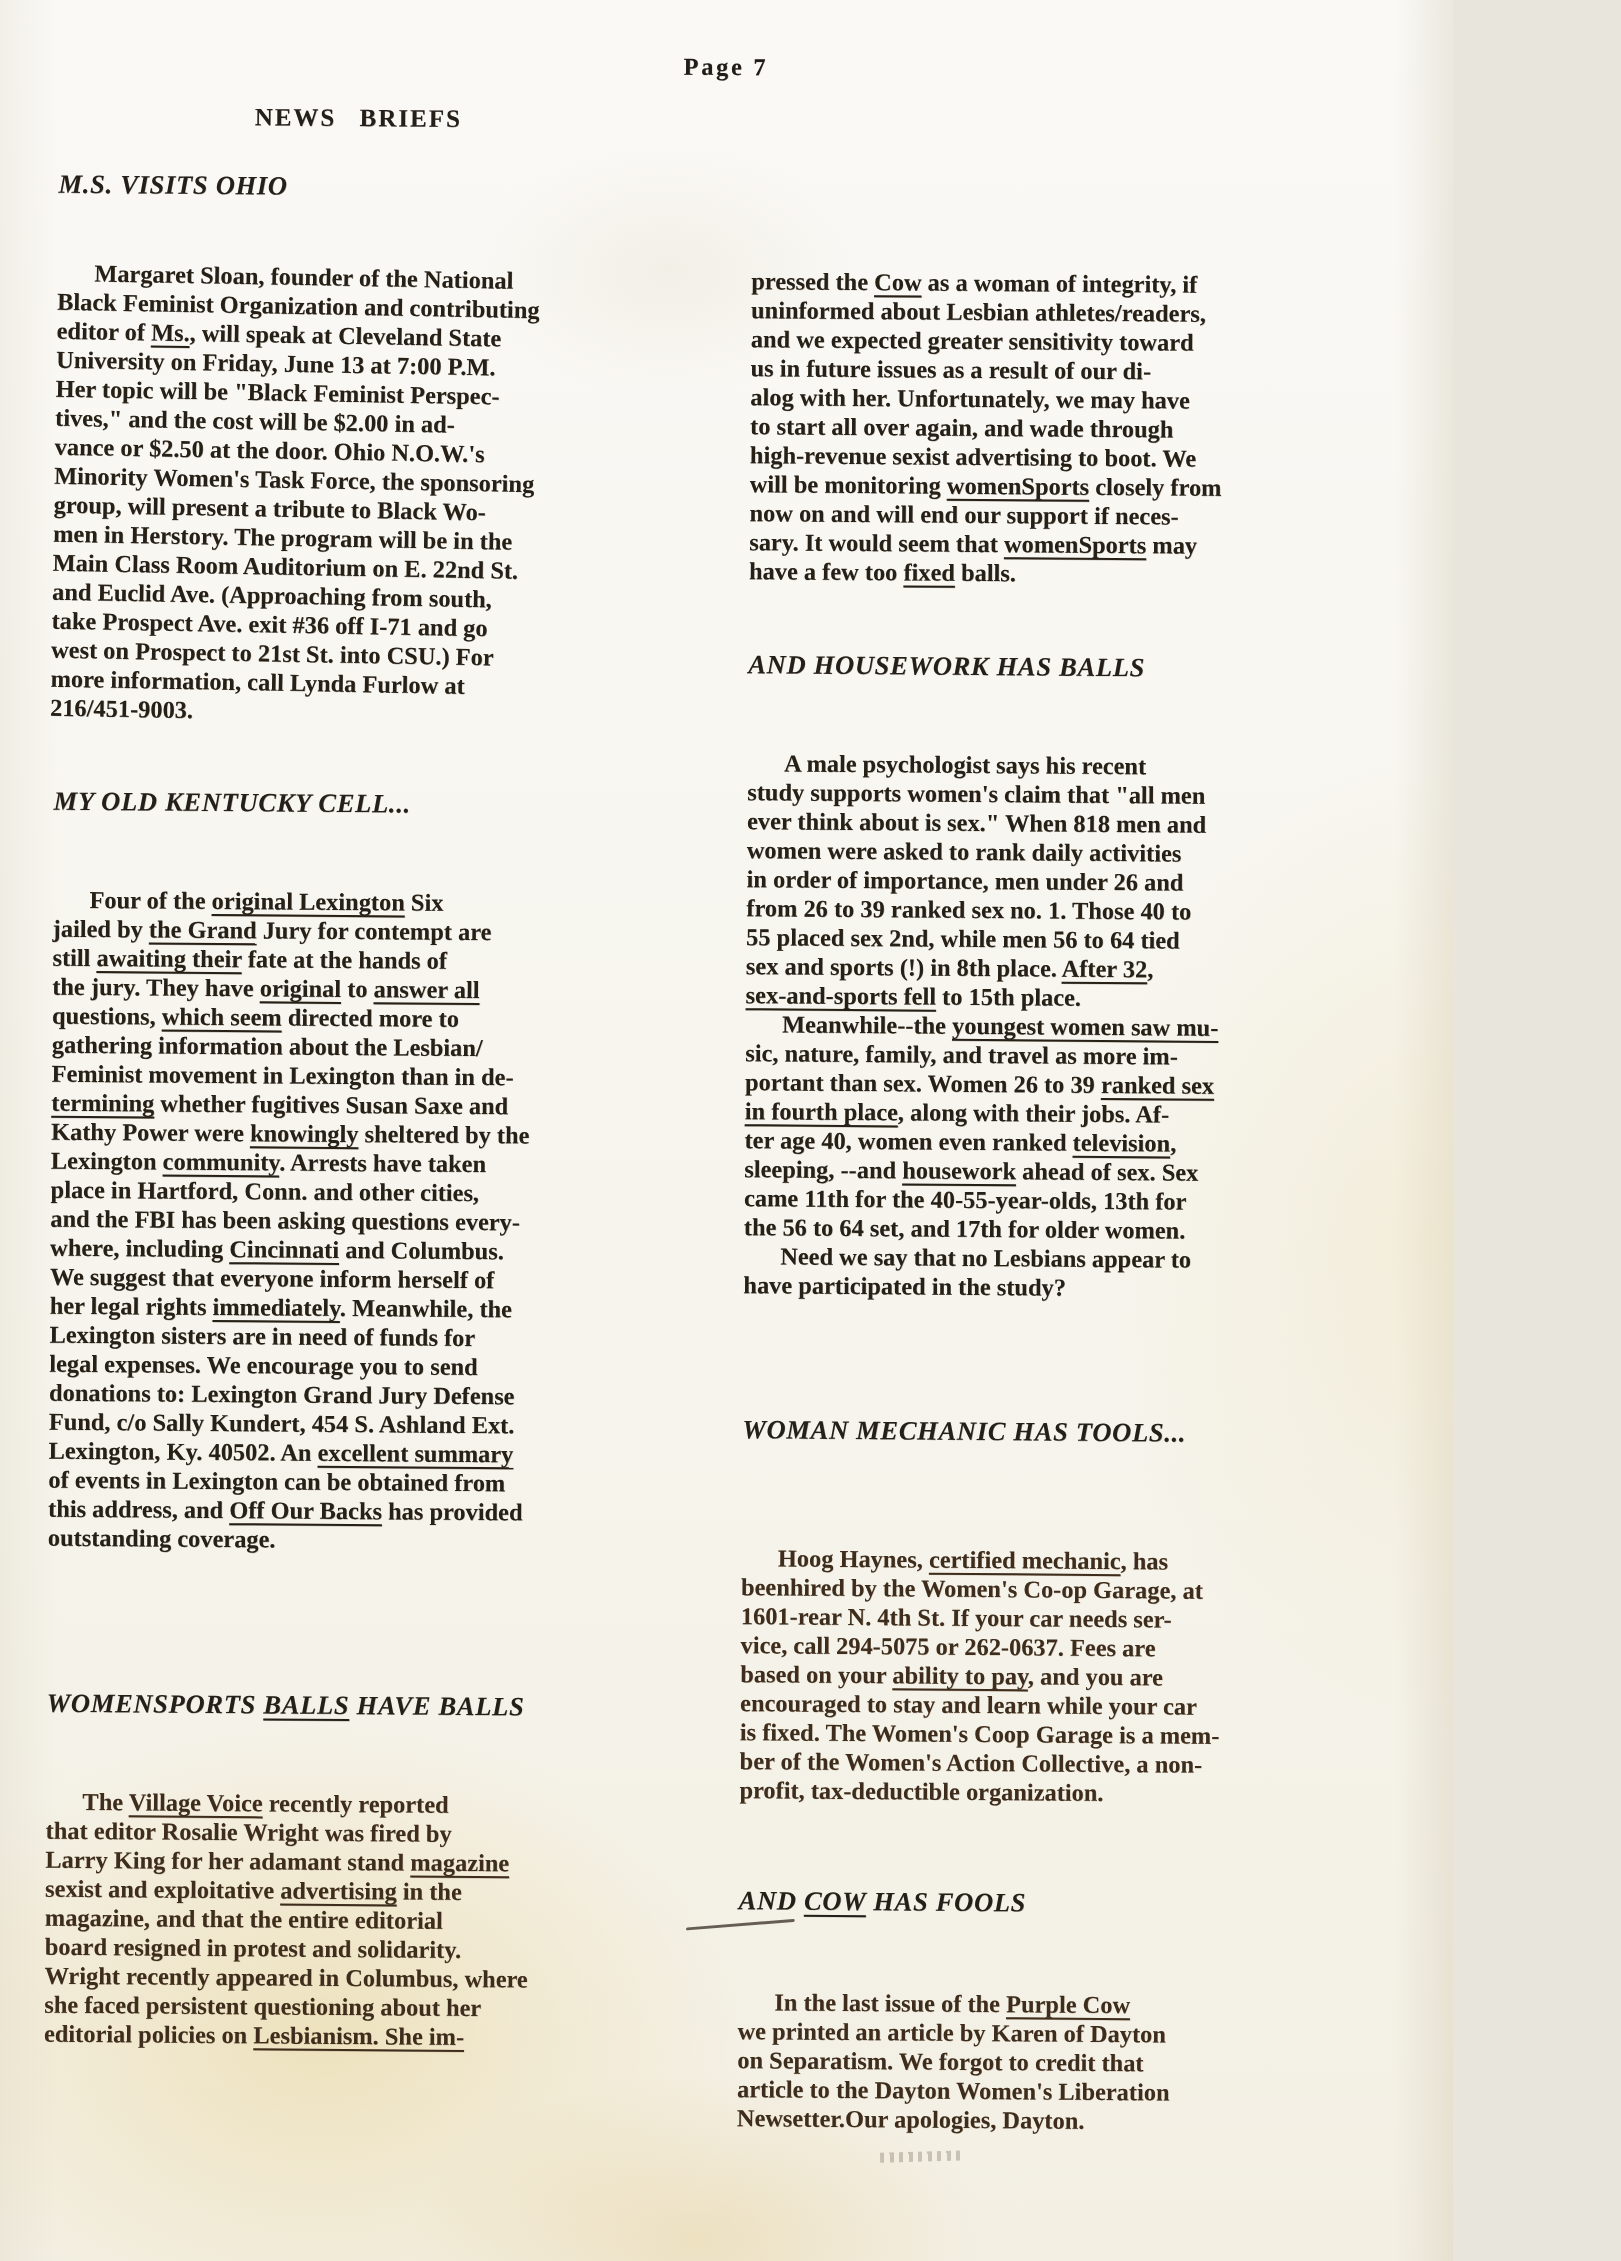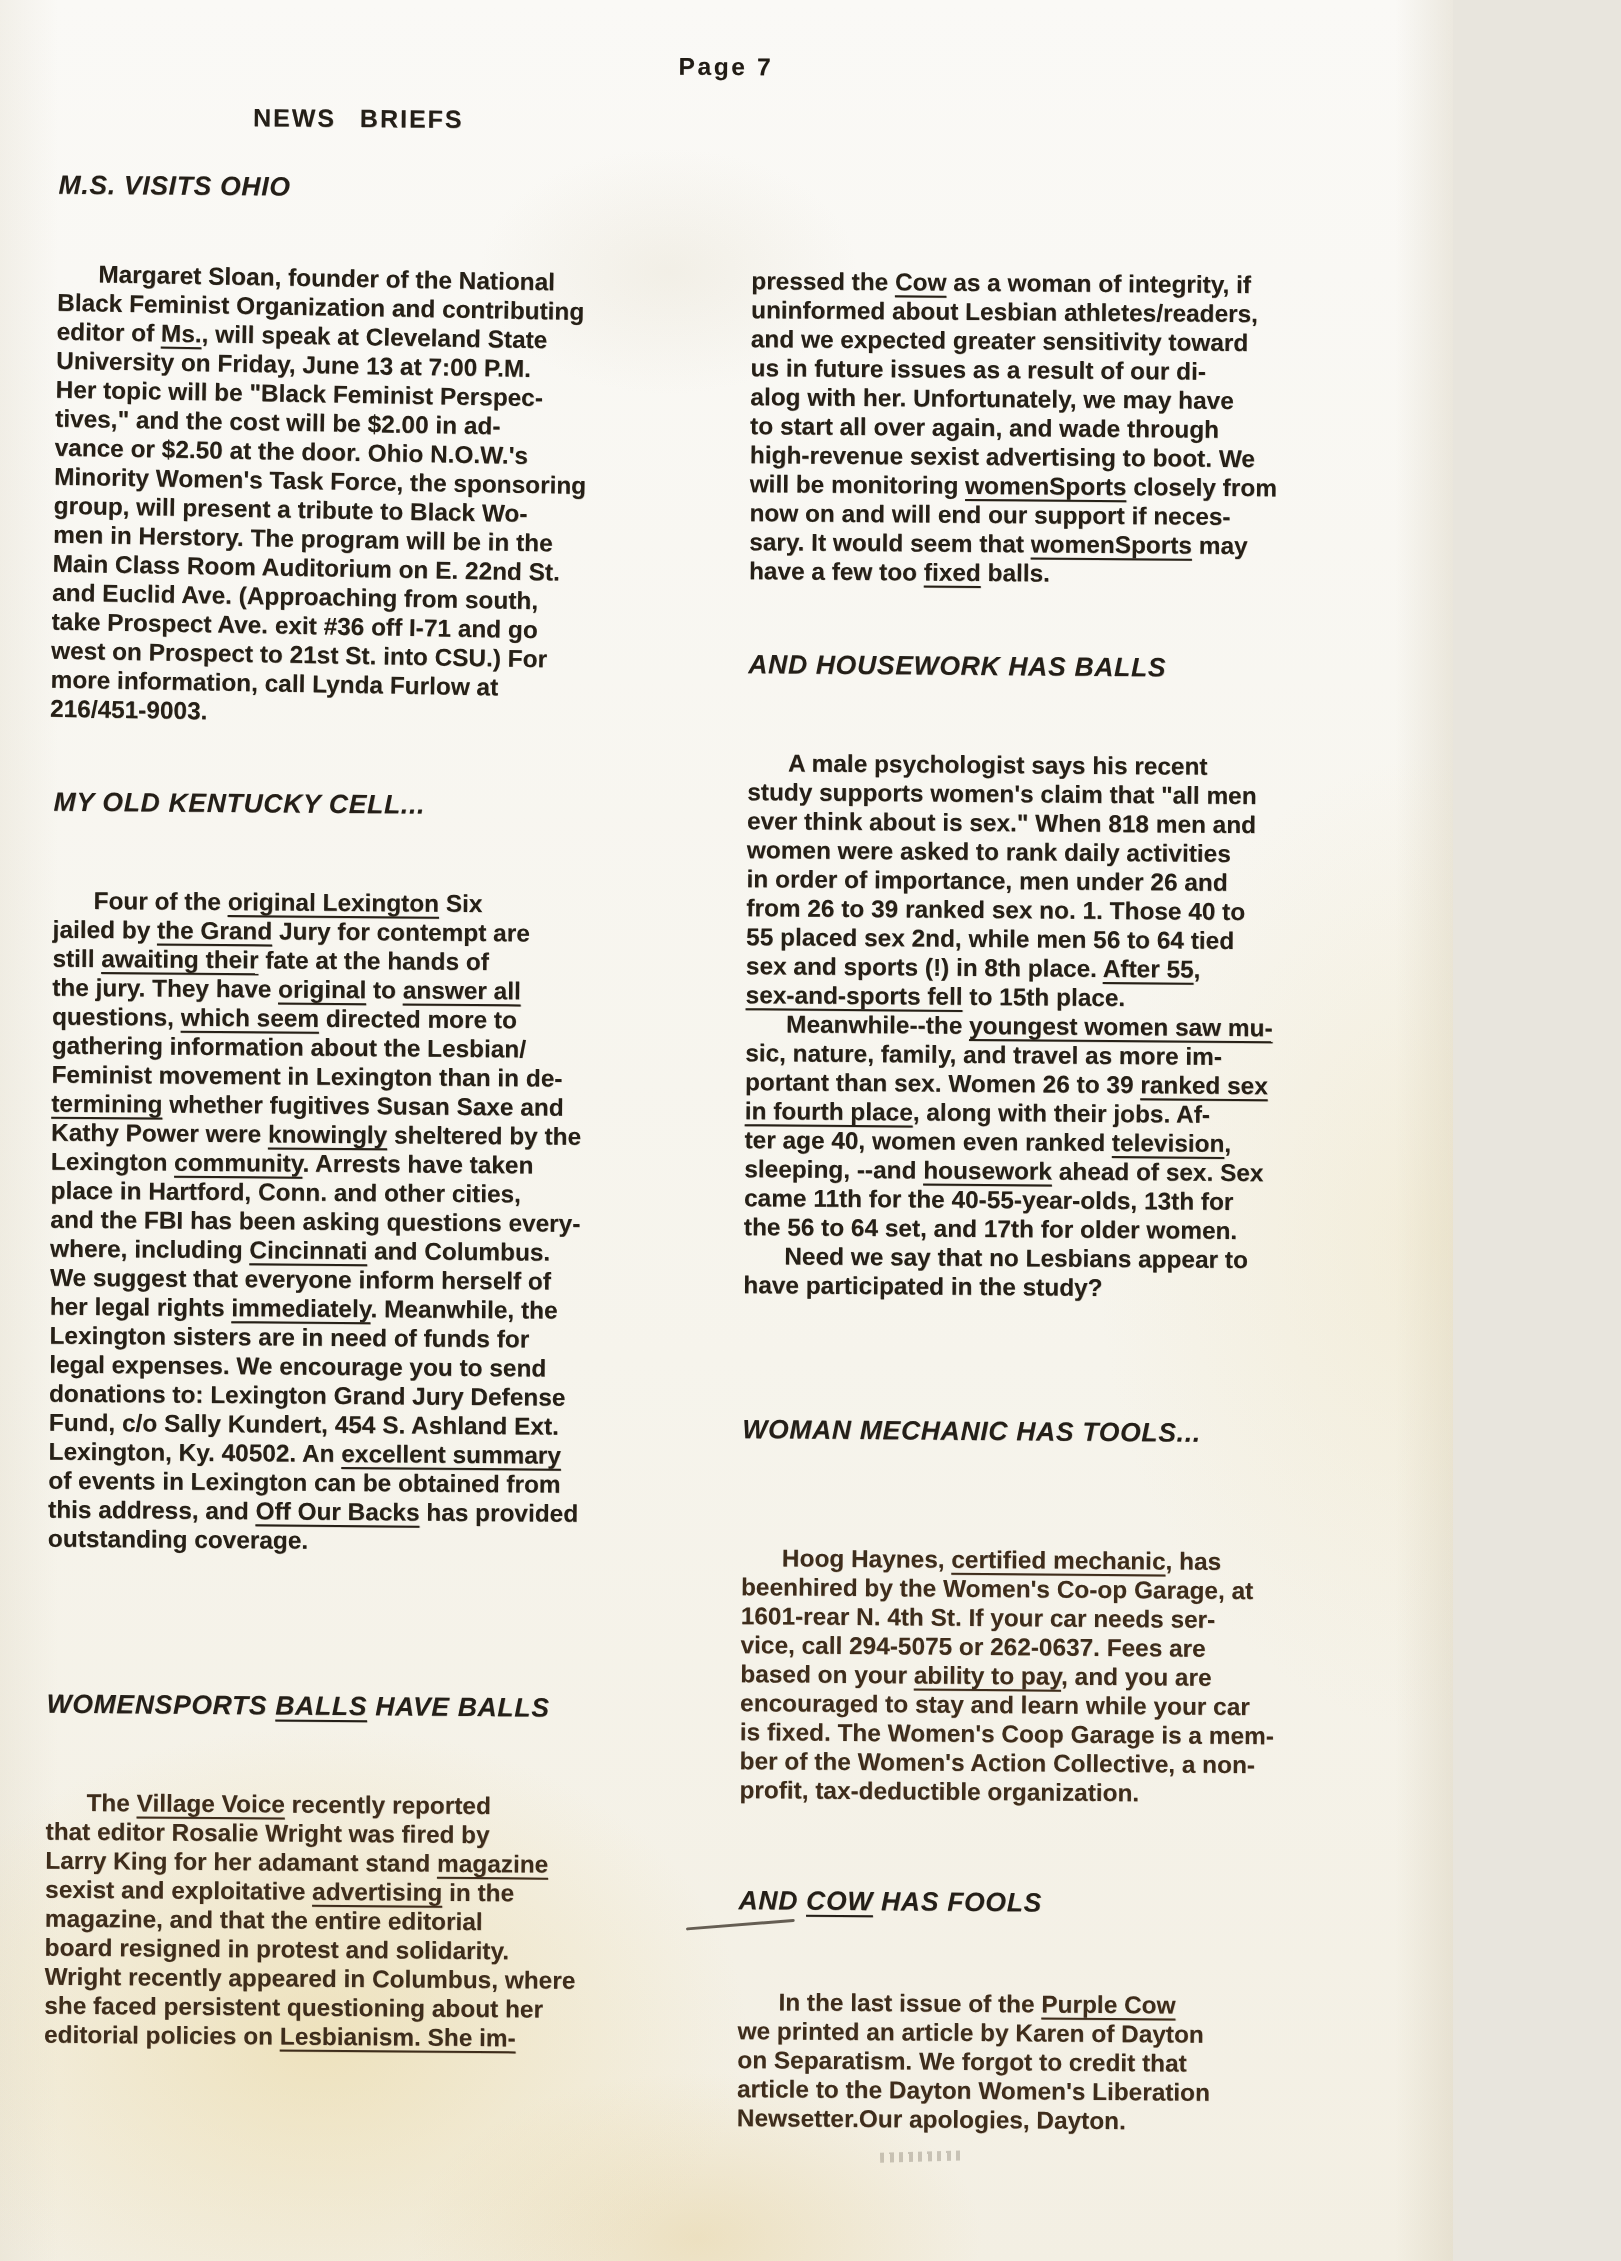--- a/index.html
+++ b/index.html
@@ -17,21 +17,21 @@
     height: 2261px;
     box-sizing: border-box;
     background-color: #f7f6f1;
     background-image:
       radial-gradient(ellipse 611px 441px at 22% 90%, rgba(233,214,156,0.55), transparent 70%),
       radial-gradient(ellipse 475px 678px at 99% 55%, rgba(236,224,186,0.38), transparent 72%),
       radial-gradient(ellipse 407px 237px at 48% 99%, rgba(228,206,150,0.45), transparent 70%),
       radial-gradient(ellipse 271px 176px at 46% 12%, rgba(220,212,190,0.25), transparent 70%),
       linear-gradient(90deg, rgba(205,195,170,0.18) 0%, transparent 4%, transparent 96%, rgba(185,172,140,0.22) 100%),
       linear-gradient(180deg, #faf9f6 0%, #f6f4ec 60%, #f3efe3 100%);
-    font-family: Liberation Sans, sans-serif;
+    font-family: Liberation Serif, serif;
     color: #241f18;
   }
   .sheet-inner {
     position: relative;
     width: 100%;
     height: 100%;
     box-sizing: border-box;
     padding: 53px 60px 0 60px;
     transform: rotate(0.45deg);
     transform-origin: 50% 0;
@@ -206,21 +206,21 @@
 
         <div class="article">
           <div class="article-heading heading-after-cont">AND HOUSEWORK HAS BALLS</div>
           <p class="para">      A male psychologist says his recent
 study supports women's claim that "all men
 ever think about is sex." When 818 men and
 women were asked to rank daily activities
 in order of importance, men under 26 and
 from 26 to 39 ranked sex no. 1. Those 40 to
 55 placed sex 2nd, while men 56 to 64 tied
-sex and sports (!) in 8th place. <u>After 55</u>,
+sex and sports (!) in 8th place. <u>After 32</u>,
 <u>sex-and-sports fell</u> to 15th place.
       Meanwhile--the <u>youngest women saw mu-</u>
 sic, nature, family, and travel as more im-
 portant than sex. Women 26 to 39 <u>ranked sex
 in fourth place</u>, along with their jobs. Af-
 ter age 40, women even ranked <u>television</u>,
 sleeping, --and <u>housework</u> ahead of sex. Sex
 came 11th for the 40-55-year-olds, 13th for
 the 56 to 64 set, and 17th for older women.
       Need we say that no Lesbians appear to

